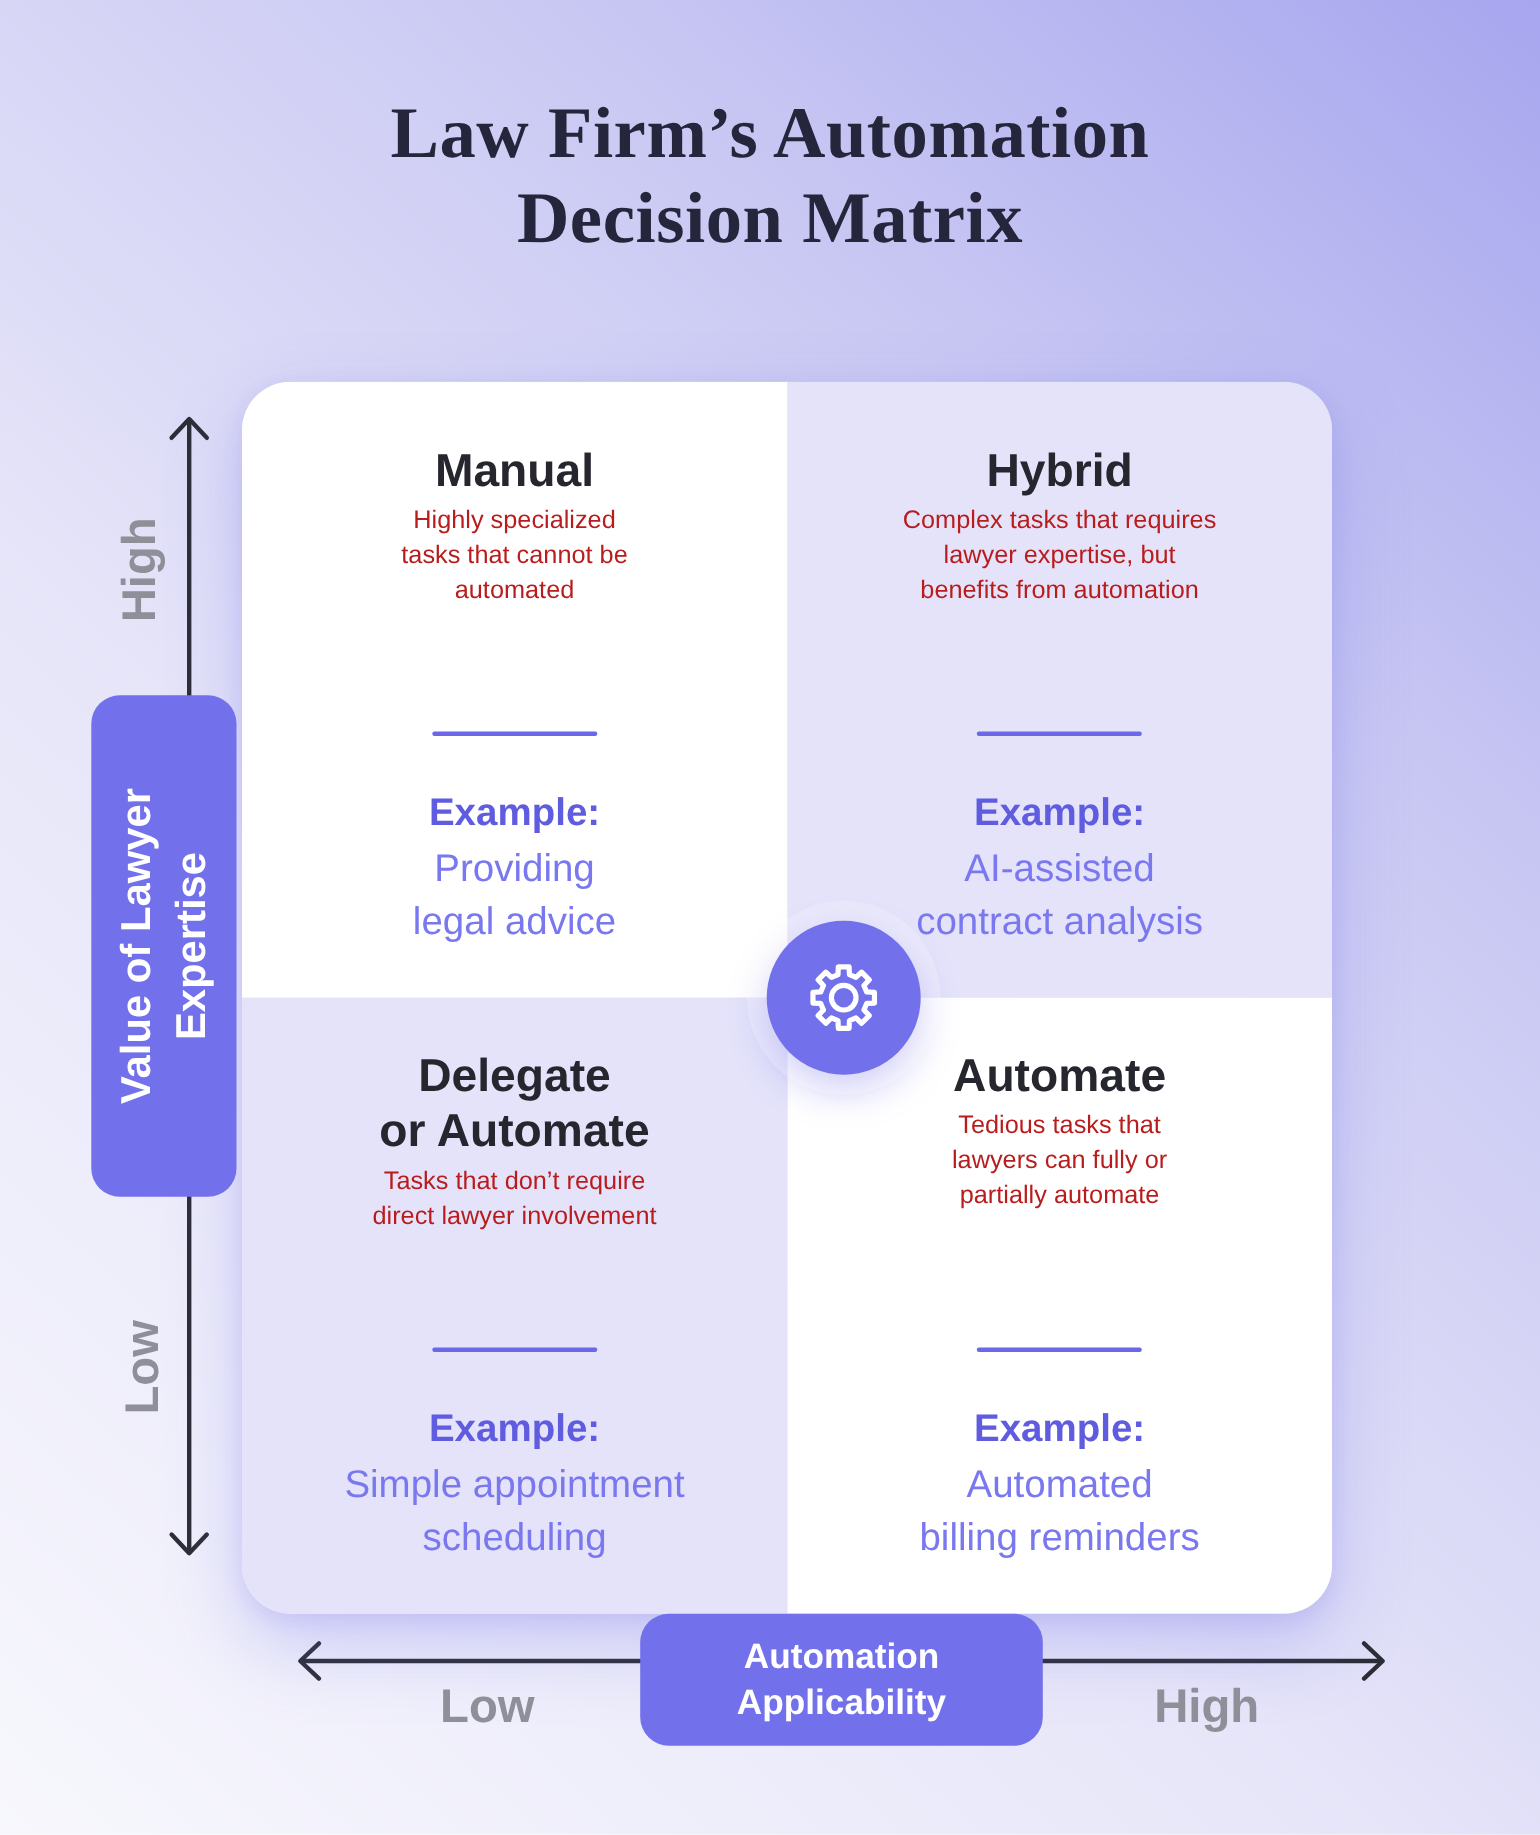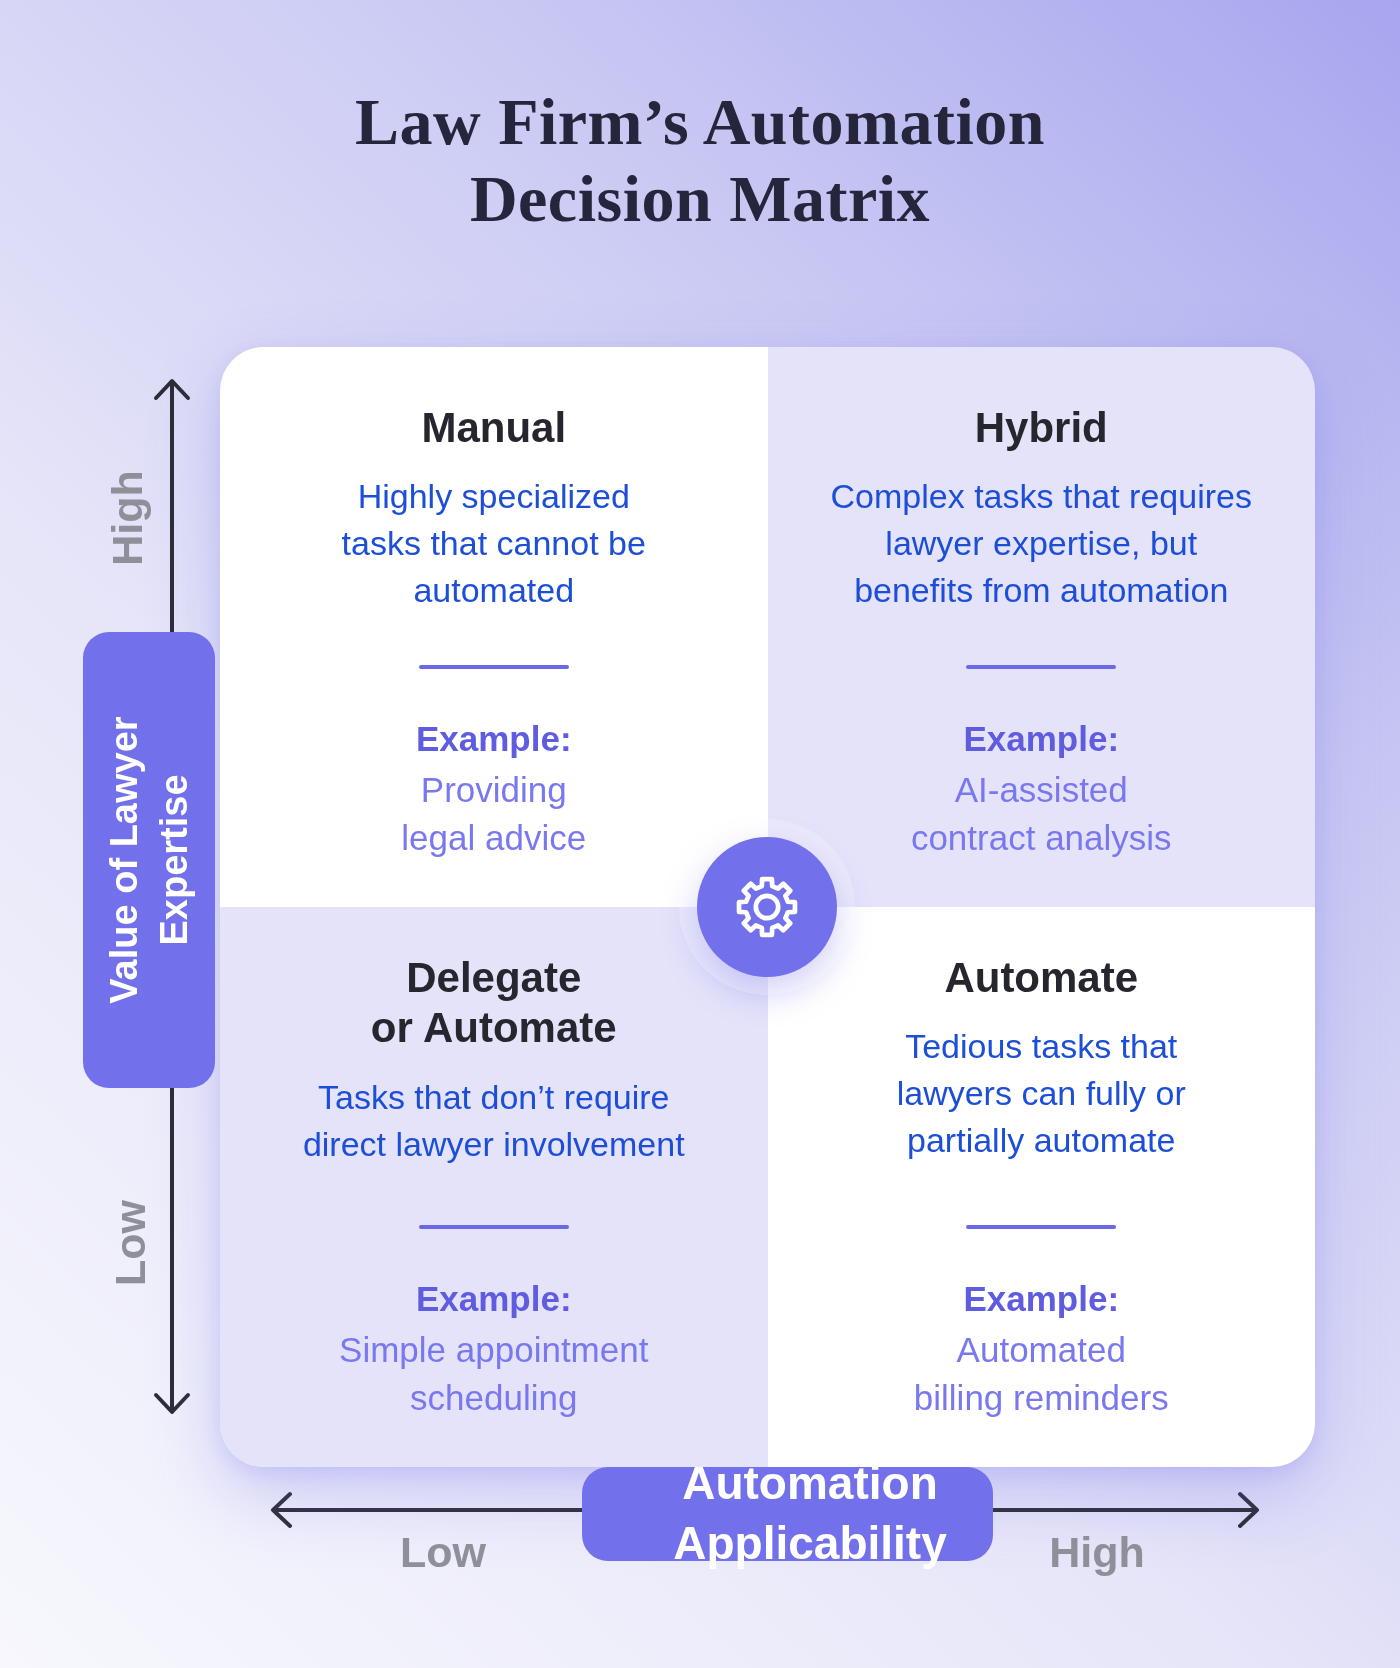--- a/index.html
+++ b/index.html
@@ -26,21 +26,21 @@
     color: #25253b;
     white-space: pre-line;
     letter-spacing: 0.5px;
   }
 
   
   .card {
     position: absolute;
     left: 220px;
     top: 347px;
-    width: 1095px;
+    width: 991px;
     height: 1120px;
     border-radius: 44px;
     overflow: hidden;
     display: grid;
     grid-template-columns: 1fr 1fr;
     grid-template-rows: 1fr 1fr;
     box-shadow: 0 28px 70px rgba(114,112,234,0.30), 0 6px 18px rgba(114,112,234,0.14);
   }
   .quad { display: flex; flex-direction: column; align-items: center; text-align: center; }
   .quad.white    { background: #ffffff; }
@@ -52,23 +52,23 @@
   .bottom .q-upper { height: 272px; }
 
   .q-title {
     font-size: 42px;
     font-weight: 700;
     color: #26262f;
     line-height: 1.2;
     white-space: pre-line;
   }
   .q-desc {
-    margin-top: 20px;
-    font-size: 34px;
-    color: #1d4ed8;
+    margin-top: 4px;
+    font-size: 23px;
+    color: #b91c1c;
     line-height: 1.38;
     white-space: pre-line;
   }
   .q-divider {
     width: 150px;
     height: 4px;
     border-radius: 2px;
     background: #6b68e8;
     margin-bottom: 46px;
   }
@@ -116,22 +116,22 @@
     white-space: pre-line;
   }
   .axis-box.vertical {
     left: 149px; top: 860px;
     width: 456px; height: 132px;
     transform: translate(-50%, -50%) rotate(-90deg);
     font-size: 38px; line-height: 1.32;
   }
   .axis-box.horizontal {
     left: 582px; top: 1467px;
-    width: 366px; height: 94px;
-    font-size: 46px; line-height: 1.3; padding-left: 45px;
+    width: 366px; height: 120px;
+    font-size: 32px; line-height: 1.3;
   }
 </style>
 </head>
 <body>
 
 <div class="canvas">
 
   <div class="page-title">Law Firm’s Automation
 Decision Matrix</div>
 

